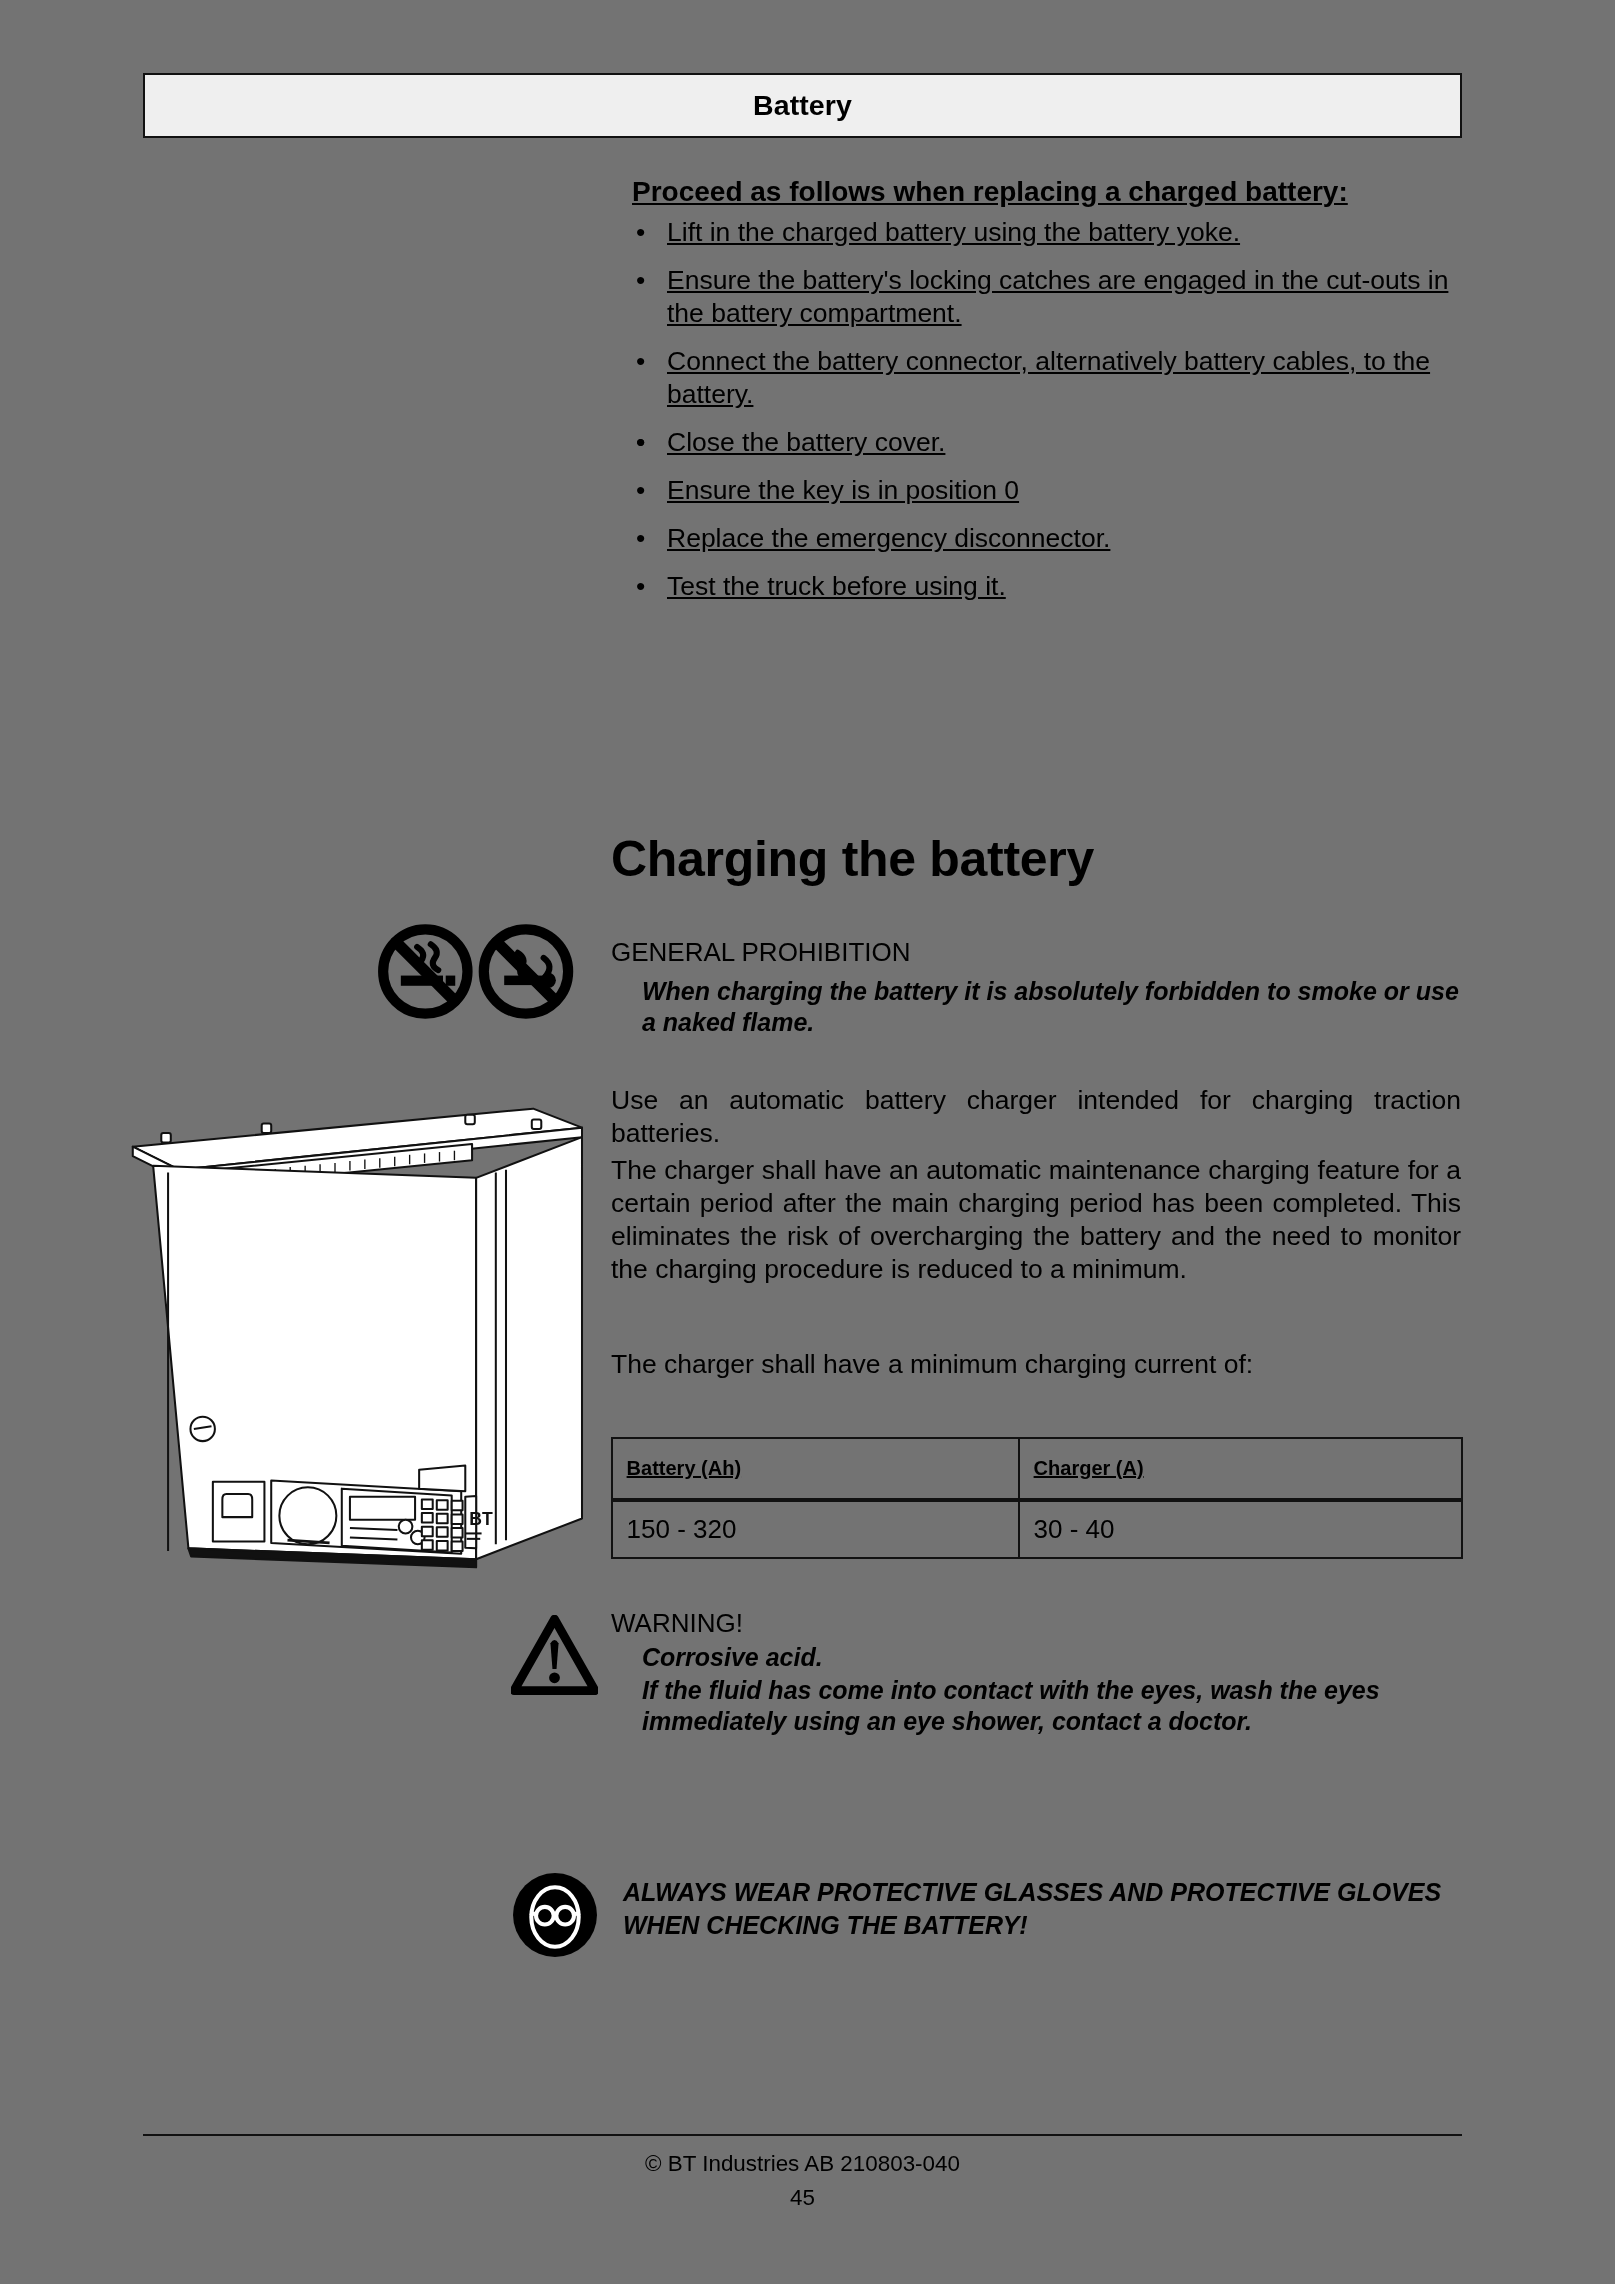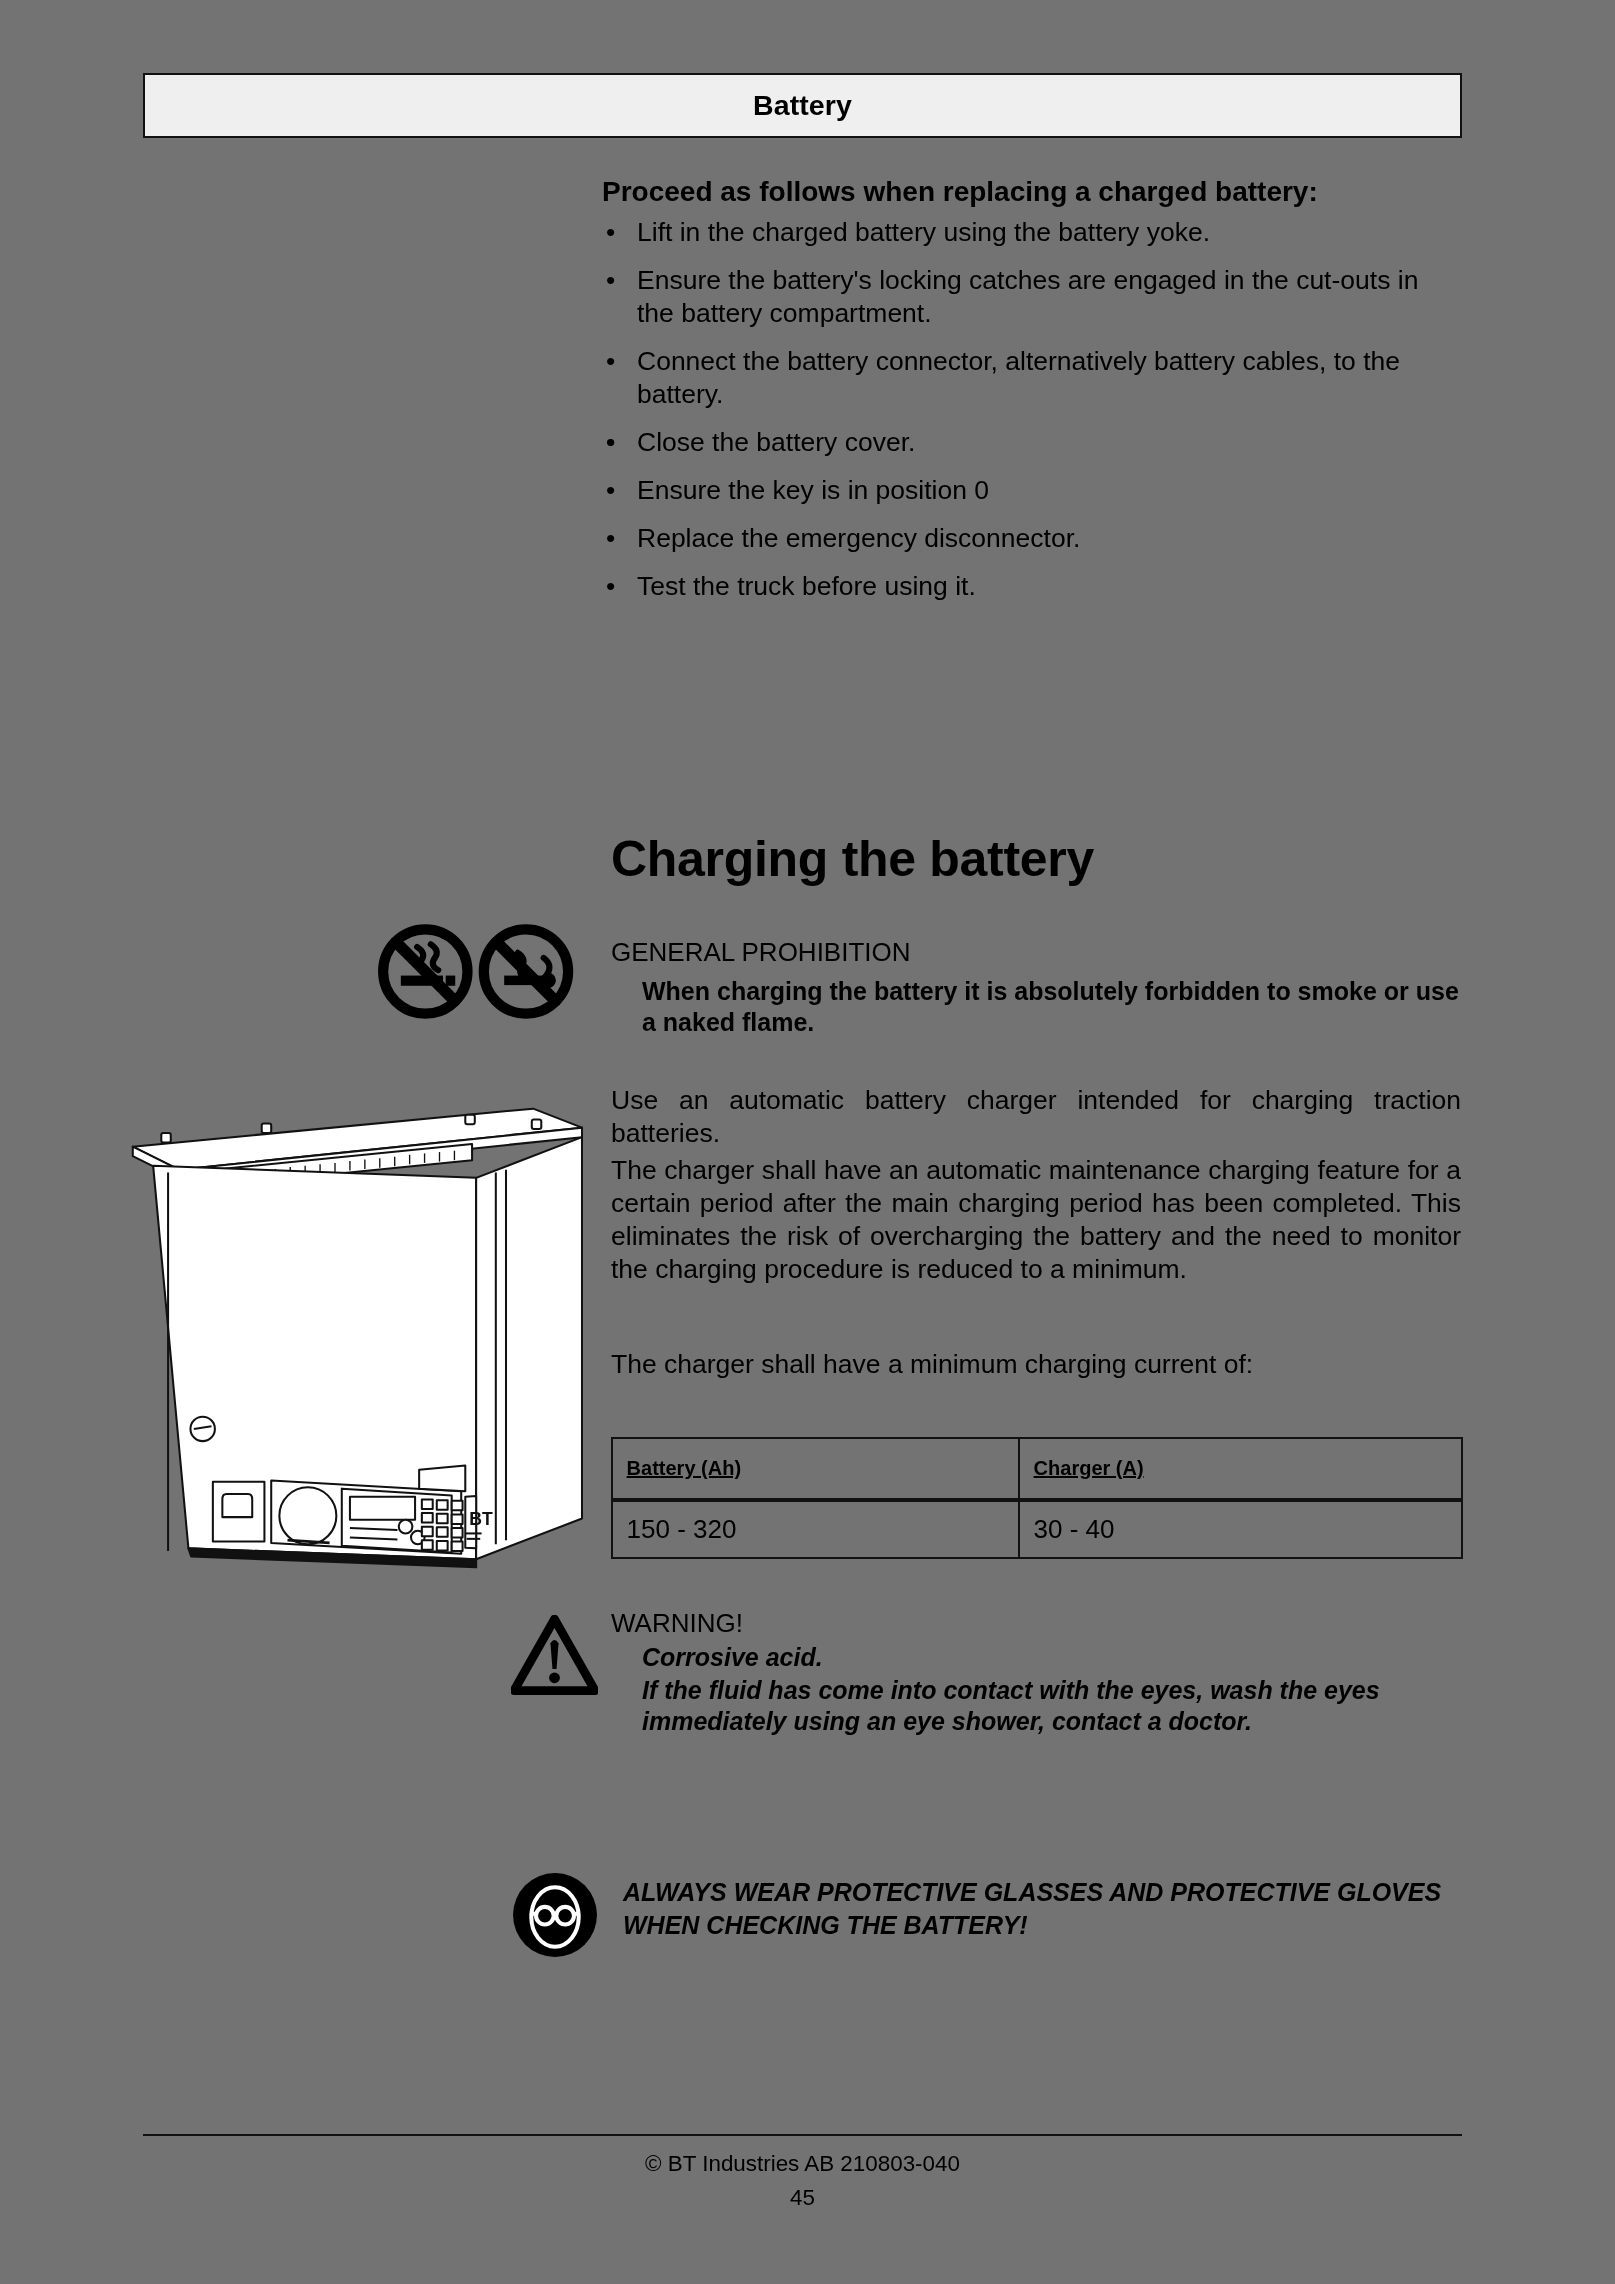--- a/index.html
+++ b/index.html
@@ -36,23 +36,24 @@
   }
   .header-title {
     font-size: 28.5px;
     font-weight: bold;
     letter-spacing: 0.1px;
   }
 
   
   .content {
     position: absolute;
-    left: 602px;
+    left: 632px;
     top: 175px;
     width: 850px;
+    text-decoration: underline;
   }
   .lead {
     font-size: 28px;
     font-weight: bold;
     margin: 0 0 8.1px 0;
     line-height: 1.18;
   }
   ul.steps {
     list-style: none;
     margin: 0;
@@ -99,20 +100,21 @@
   }
   .notice-title {
     font-size: 26px;
     font-weight: normal;
     margin: 0 0 2.7px 0;
     line-height: 1.2;
   }
   .notice-body {
     font-size: 25px;
     font-weight: bold;
+    font-style: italic;
     line-height: 1.25;
     margin: 8px 0 0 31px;
   }
 
   
   .para {
     position: absolute;
     left: 611px;
     width: 850px;
     font-size: 26.5px;

